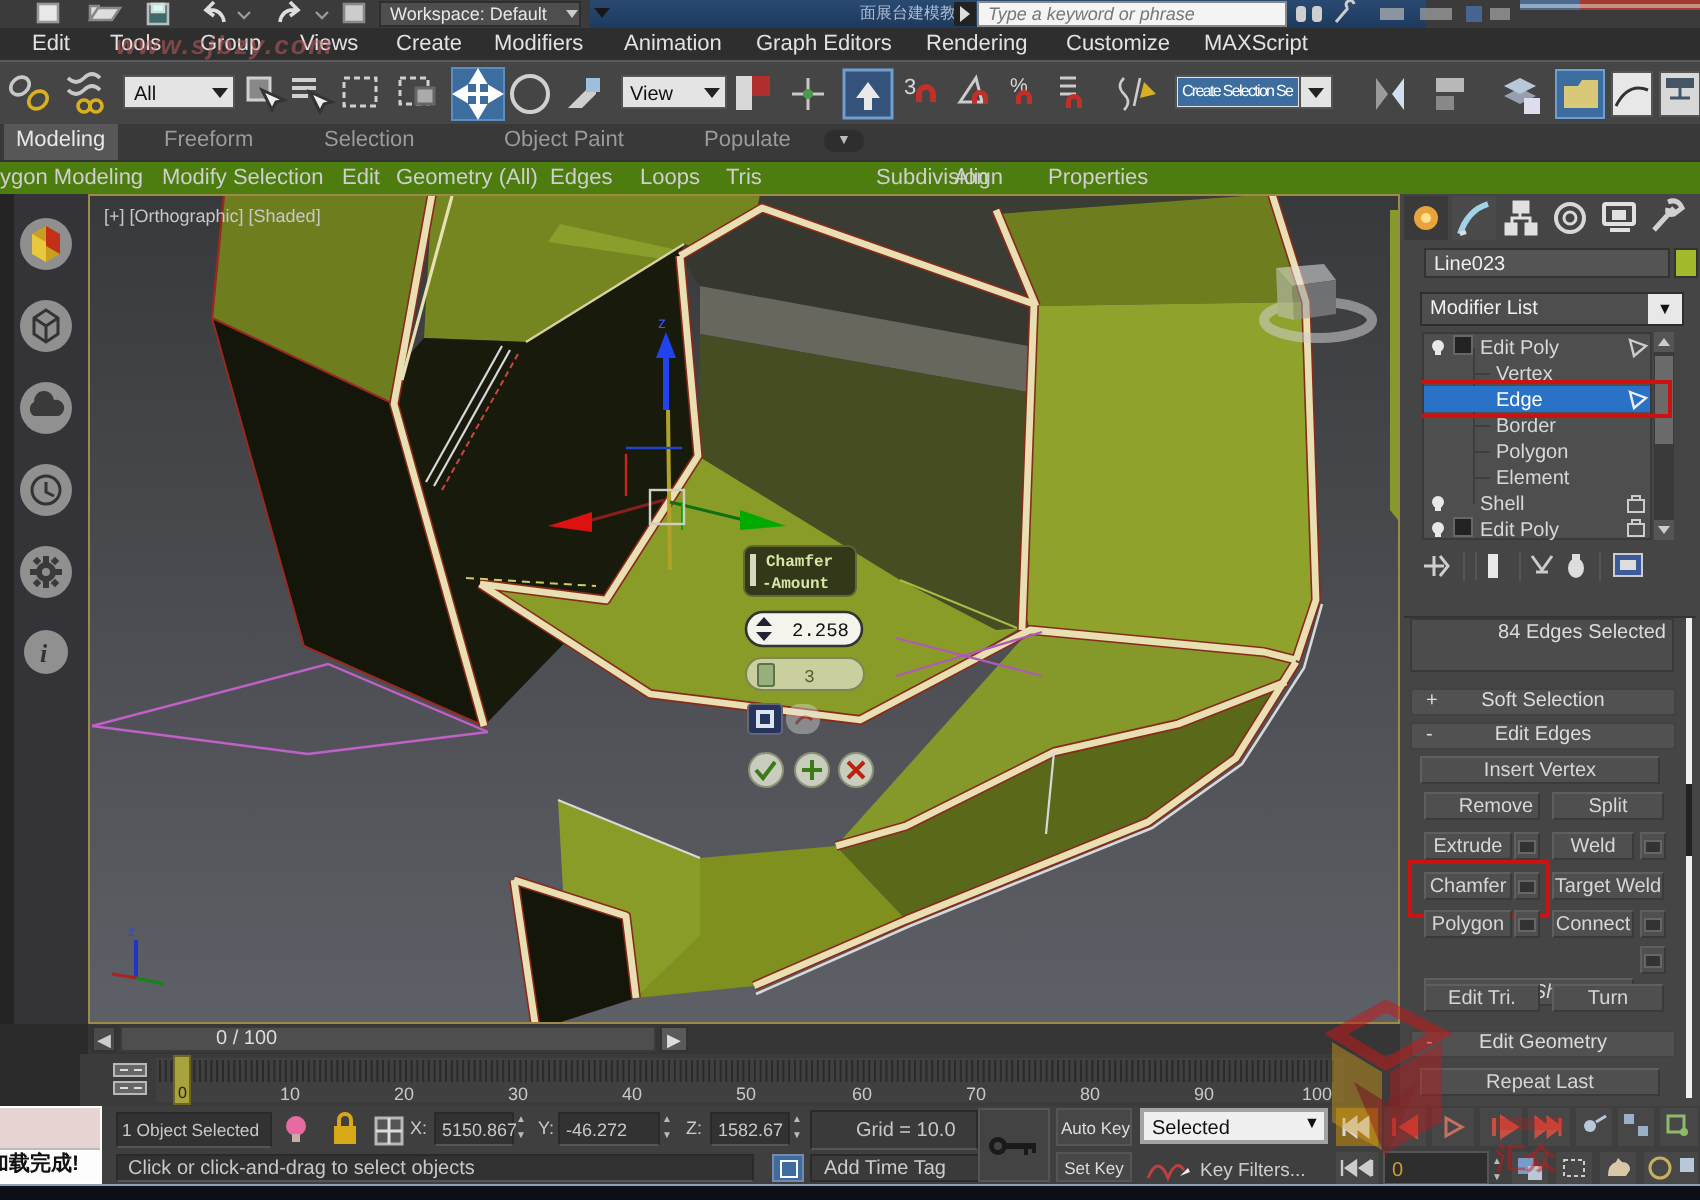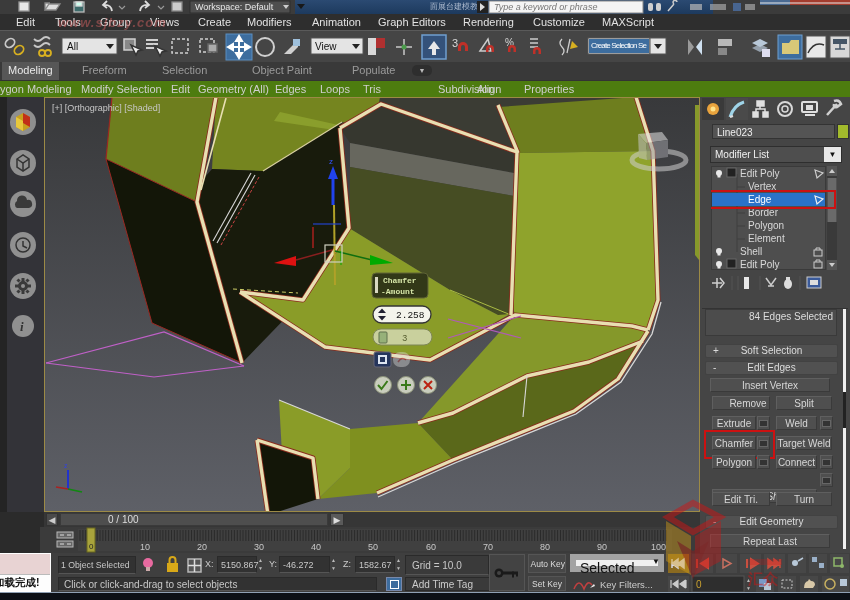--- a/index.html
+++ b/index.html
@@ -596,21 +596,21 @@
     </svg>
     <div class="abs" style="left:205px;top:6px;font-size:9px;color:#ccc;">X:</div>
     <div class="sunken" style="left:217px;top:3px;width:40px;height:17px;line-height:16px;padding-left:3px;font-size:9px;">5150.867</div>
     <div class="abs" style="left:258px;top:3px;width:8px;height:17px;font-size:5px;color:#bbb;line-height:8px;">▲<br>▼</div>
     <div class="abs" style="left:269px;top:6px;font-size:9px;color:#ccc;">Y:</div>
     <div class="sunken" style="left:279px;top:3px;width:51px;height:17px;line-height:16px;padding-left:3px;font-size:9px;">-46.272</div>
     <div class="abs" style="left:331px;top:3px;width:8px;height:17px;font-size:5px;color:#bbb;line-height:8px;">▲<br>▼</div>
     <div class="abs" style="left:343px;top:6px;font-size:9px;color:#ccc;">Z:</div>
     <div class="sunken" style="left:355px;top:3px;width:40px;height:17px;line-height:16px;padding-left:3px;font-size:9px;">1582.67</div>
     <div class="abs" style="left:396px;top:3px;width:8px;height:17px;font-size:5px;color:#bbb;line-height:8px;">▲<br>▼</div>
-    <div class="sunken" style="left:405px;top:2px;width:84px;height:20px;line-height:19px;padding-left:6px;font-size:10px;background:#3a3a3a;">Grid = 10.0</div>
+    <div class="sunken" style="left:405px;top:2px;width:84px;height:20px;line-height:19px;padding-left:22px;font-size:10px;background:#3a3a3a;">Grid = 10.0</div>
   </div>
   <div class="abs" id="promptrow">
     <div class="sunken" style="left:58px;top:0px;width:319px;height:14px;line-height:13px;padding-left:5px;">Click or click-and-drag to select objects</div>
     <div class="abs" style="left:386px;top:0px;width:16px;height:14px;background:#3d6d9e;border:1px solid #78a;box-sizing:border-box;">
         <div style="width:7px;height:7px;border:1.5px solid #fff;margin:1.5px 3px;"></div>
       </div>
     <div class="abs" style="left:405px;top:0px;width:95px;height:14px;background:#3a3a3a;border:1px solid #2a2a2a;font-size:10px;color:#ccc;line-height:13px;padding-left:6px;box-sizing:border-box;">Add Time Tag</div>
   </div>
 
   <div class="abs" style="left:489px;top:553px;width:361px;height:39px;background:#3f3f3f;">
@@ -620,21 +620,21 @@
             <circle cx="9" cy="18" r="4.5"></circle>
             <circle cx="9" cy="18" r="2" fill="#434343"></circle>
             <rect x="12" y="16.5" width="14" height="3"></rect>
             <rect x="22" y="16.5" width="2" height="6"></rect>
             <rect x="26" y="16.5" width="2" height="5"></rect>
           </g>
         </svg>
     </div>
     <div class="abs" style="left:39px;top:1px;width:38px;height:19px;background:#474747;border:1px solid #555;font-size:8.5px;color:#ddd;text-align:right;line-height:18px;box-sizing:border-box;">Auto Key</div>
     <div class="abs" style="left:39px;top:23px;width:38px;height:15px;background:#474747;border:1px solid #555;font-size:8.5px;color:#ddd;text-align:center;line-height:14px;box-sizing:border-box;">Set Key</div>
-    <div class="abs" style="left:81px;top:1px;width:94px;height:18px;background:#f0f0f0;border:6px solid #a3a3a3;font-size:14px;color:#111;line-height:17px;padding-left:4px;box-sizing:border-box;">Selected</div>
+    <div class="abs" style="left:81px;top:1px;width:94px;height:18px;background:#f0f0f0;border:2px solid #a3a3a3;font-size:10px;color:#111;line-height:17px;padding-left:4px;box-sizing:border-box;">Selected</div>
     <div class="abs" style="left:163px;top:4px;font-size:8px;color:#111;">▼</div>
     <svg class="abs" style="left:81px;top:23px;" width="94" height="16" viewBox="0 0 94 16">
       <path d="M4,13 q5,-12 10,0 q4,-10 8,-4" stroke="#c04040" stroke-width="1.5" fill="none"></path>
       <path d="M20,12 l4,-4 l1,2 z" fill="#eee"></path>
       <text x="30" y="12" font-size="9.5" fill="#ccc" font-family="Liberation Sans">Key Filters...</text>
     </svg>
 
     <svg class="abs" style="left:179px;top:0px;" width="182" height="39" viewBox="0 0 182 39">
       <g fill="#b04038">
         <rect x="0" y="1" width="21" height="19" fill="#8a6a20"></rect>

